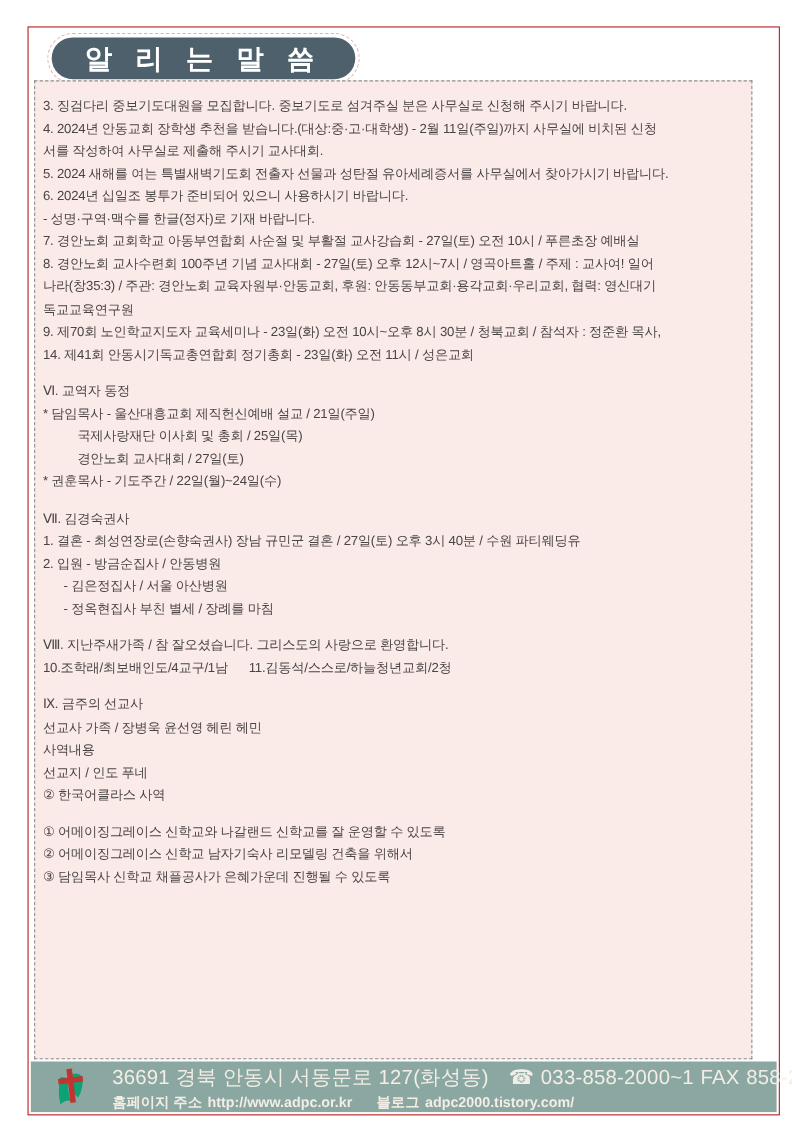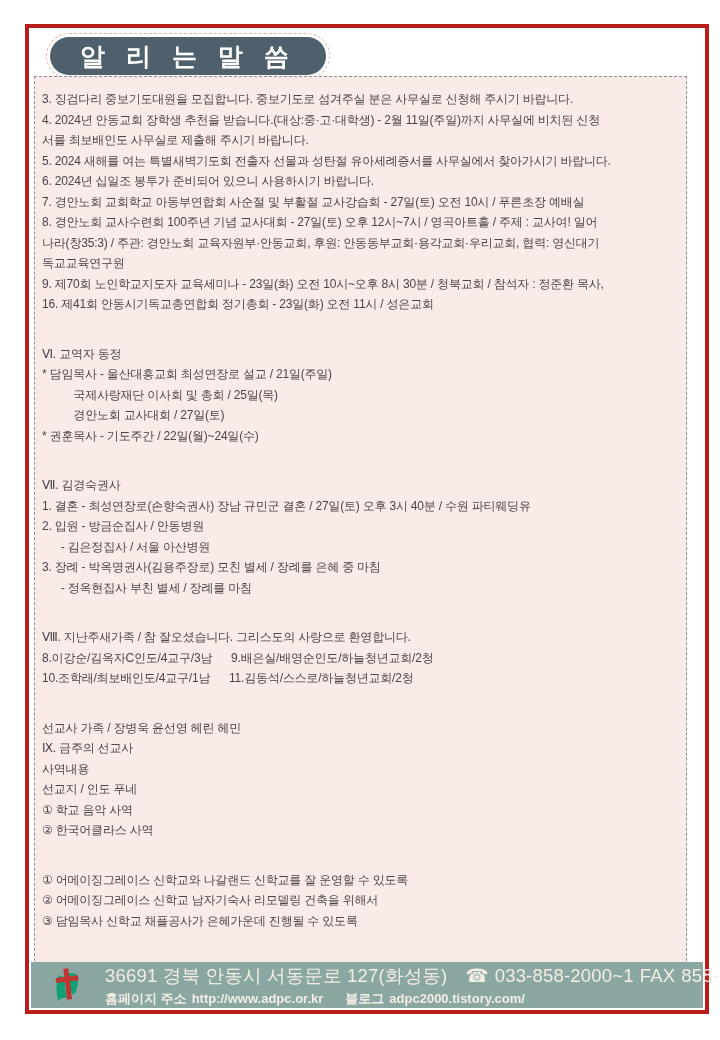--- a/index.html
+++ b/index.html
@@ -3,37 +3,37 @@
 <meta charset="utf-8">
 <title>알리는 말씀</title>
 <style>
   * { margin:0; padding:0; box-sizing:border-box; }
   html,body { width:720px; height:1040px; background:#ffffff;
     font-family:"Liberation Sans","DejaVu Sans",sans-serif; }
   .canvas { position:relative; width:720px; height:1040px; background:#ffffff; overflow:hidden; }
 
   
   .frame { position:absolute; left:25px; top:24px; width:684px; height:990px;
-    border:4px solid #b91c1c; background:#ffffff; }
+    border:1px solid #b91c1c; background:#ffffff; }
 
   
   .badge { position:absolute; left:21px; top:9px; height:38px;
     background:#4e606b; border-radius:20px; color:#ffffff;
     display:inline-flex; align-items:center; padding:0 30px;
     font-size:25px; font-weight:bold; letter-spacing:7px; white-space:nowrap; }
   .badge::after { content:""; position:absolute; inset:-4px;
     border:1px dashed #dfb3ad; border-radius:24px; pointer-events:none; }
 
   
   .notice { position:absolute; left:5px; top:48px; width:653px; height:890px;
     background:#faeae8; border:1px dashed #8f8f8f;
     padding:12px 7px 0 7px; overflow:hidden; }
   .notice-line { font-size:12px; line-height:20.5px; color:#4a4545;
     white-space:pre-wrap; letter-spacing:-0.2px; }
-  .notice-section + .notice-section { margin-top:29px; }
+  .notice-section + .notice-section { margin-top:13px; }
 
   
   .footer { position:absolute; left:2px; right:2px; bottom:2px; height:46px;
     background:#8ba7a2; color:#f3ede5; display:flex; align-items:center; }
   .footer-logo { margin-left:22px; flex:0 0 auto; width:30px; height:36px; }
   .footer-text { margin-left:22px; }
   .footer-line1 { font-size:18.5px; letter-spacing:0.2px; white-space:nowrap; }
   .footer-line1 .gap { display:inline-block; width:18px; }
   .footer-line1 .sp { display:inline-block; width:6px; }
   .footer-line2 { font-size:13px; font-weight:bold; margin-top:2px; white-space:nowrap; }
@@ -48,56 +48,54 @@
 
     <div class="badge">
       <span>알 리 는  말 씀</span>
     </div>
 
     <div class="notice">
       <div>
           <div class="notice-section">
             <div class="notice-line">3. 징검다리 중보기도대원을 모집합니다. 중보기도로 섬겨주실 분은 사무실로 신청해 주시기 바랍니다.</div>
             <div class="notice-line">4. 2024년 안동교회 장학생 추천을 받습니다.(대상:중·고·대학생) - 2월 11일(주일)까지 사무실에 비치된 신청</div>
-            <div class="notice-line">서를 최보배인도 사무실로 제출해 주시기 바랍니다.</div>
+            <div class="notice-line">서를 작성하여 사무실로 제출해 주시기 교사대회.</div>
             <div class="notice-line">5. 2024 새해를 여는 특별새벽기도회 전출자 선물과 성탄절 유아세례증서를 사무실에서 찾아가시기 바랍니다.</div>
             <div class="notice-line">6. 2024년 십일조 봉투가 준비되어 있으니 사용하시기 바랍니다.</div>
+            <div class="notice-line">- 성명·구역·맥수를 한글(정자)로 기재 바랍니다.</div>
             <div class="notice-line">7. 경안노회 교회학교 아동부연합회 사순절 및 부활절 교사강습회 - 27일(토) 오전 10시 / 푸른초장 예배실</div>
             <div class="notice-line">8. 경안노회 교사수련회 100주년 기념 교사대회 - 27일(토) 오후 12시~7시 / 영곡아트홀 / 주제 : 교사여! 일어</div>
             <div class="notice-line">나라(창35:3) / 주관: 경안노회 교육자원부·안동교회, 후원: 안동동부교회·용각교회·우리교회, 협력: 영신대기</div>
             <div class="notice-line">독교교육연구원</div>
             <div class="notice-line">9. 제70회 노인학교지도자 교육세미나 - 23일(화) 오전 10시~오후 8시 30분 / 청북교회 / 참석자 : 정준환 목사,</div>
-            <div class="notice-line">16. 제41회 안동시기독교총연합회 정기총회 - 23일(화) 오전 11시 / 성은교회</div>
+            <div class="notice-line">14. 제41회 안동시기독교총연합회 정기총회 - 23일(화) 오전 11시 / 성은교회</div>
           </div>
           <div class="notice-section">
             <div class="notice-line">Ⅵ. 교역자 동정</div>
-            <div class="notice-line">* 담임목사 - 울산대흥교회 최성연장로 설교 / 21일(주일)</div>
+            <div class="notice-line">* 담임목사 - 울산대흥교회 제직헌신예배 설교 / 21일(주일)</div>
             <div class="notice-line">          국제사랑재단 이사회 및 총회 / 25일(목)</div>
             <div class="notice-line">          경안노회 교사대회 / 27일(토)</div>
             <div class="notice-line">* 권훈목사 - 기도주간 / 22일(월)~24일(수)</div>
           </div>
           <div class="notice-section">
             <div class="notice-line">Ⅶ. 김경숙권사</div>
             <div class="notice-line">1. 결혼 - 최성연장로(손향숙권사) 장남 규민군 결혼 / 27일(토) 오후 3시 40분 / 수원 파티웨딩유</div>
             <div class="notice-line">2. 입원 - 방금순집사 / 안동병원</div>
             <div class="notice-line">      - 김은정집사 / 서울 아산병원</div>
-            <div class="notice-line">3. 장례 - 박옥명권사(김용주장로) 모친 별세 / 장례를 은혜 중 마침</div>
             <div class="notice-line">      - 정옥현집사 부친 별세 / 장례를 마침</div>
           </div>
           <div class="notice-section">
             <div class="notice-line">Ⅷ. 지난주새가족 / 참 잘오셨습니다. 그리스도의 사랑으로 환영합니다.</div>
-            <div class="notice-line">8.이강순/김옥자C인도/4교구/3남      9.배은실/배영순인도/하늘청년교회/2청</div>
             <div class="notice-line">10.조학래/최보배인도/4교구/1남      11.김동석/스스로/하늘청년교회/2청</div>
           </div>
           <div class="notice-section">
+            <div class="notice-line">Ⅸ. 금주의 선교사</div>
             <div class="notice-line">선교사 가족 / 장병욱 윤선영 헤린 헤민</div>
-            <div class="notice-line">Ⅸ. 금주의 선교사</div>
             <div class="notice-line">사역내용</div>
             <div class="notice-line">선교지 / 인도 푸네</div>
-            <div class="notice-line">① 학교 음악 사역</div>
             <div class="notice-line">② 한국어클라스 사역</div>
           </div>
           <div class="notice-section">
             <div class="notice-line">① 어메이징그레이스 신학교와 나갈랜드 신학교를 잘 운영할 수 있도록</div>
             <div class="notice-line">② 어메이징그레이스 신학교 남자기숙사 리모델링 건축을 위해서</div>
             <div class="notice-line">③ 담임목사 신학교 채플공사가 은혜가운데 진행될 수 있도록</div>
           </div>
         </div>
     </div>
 

